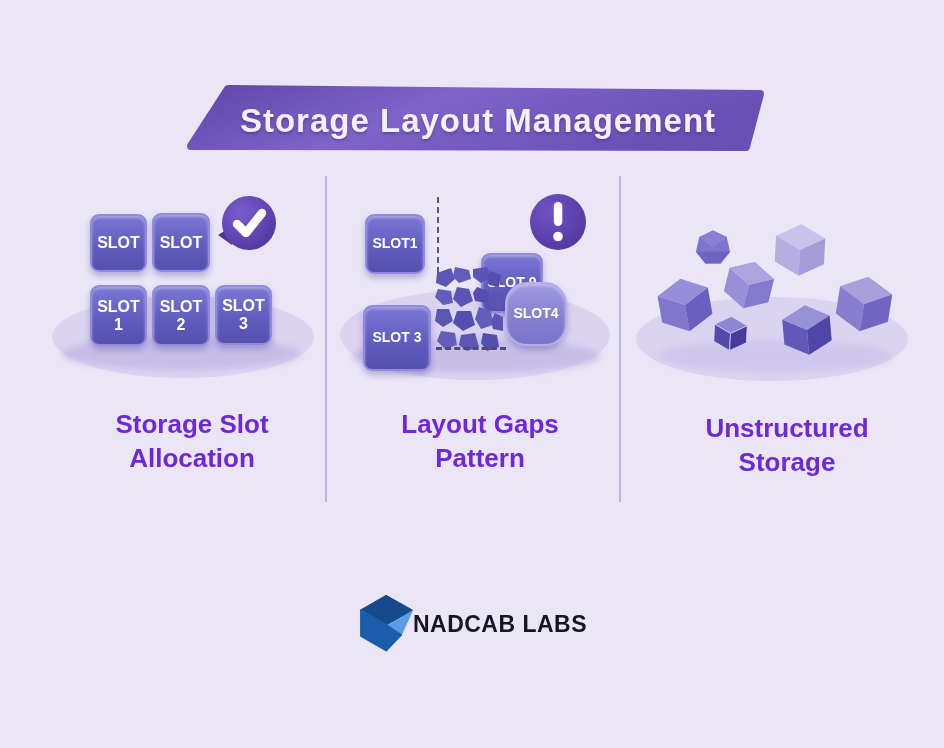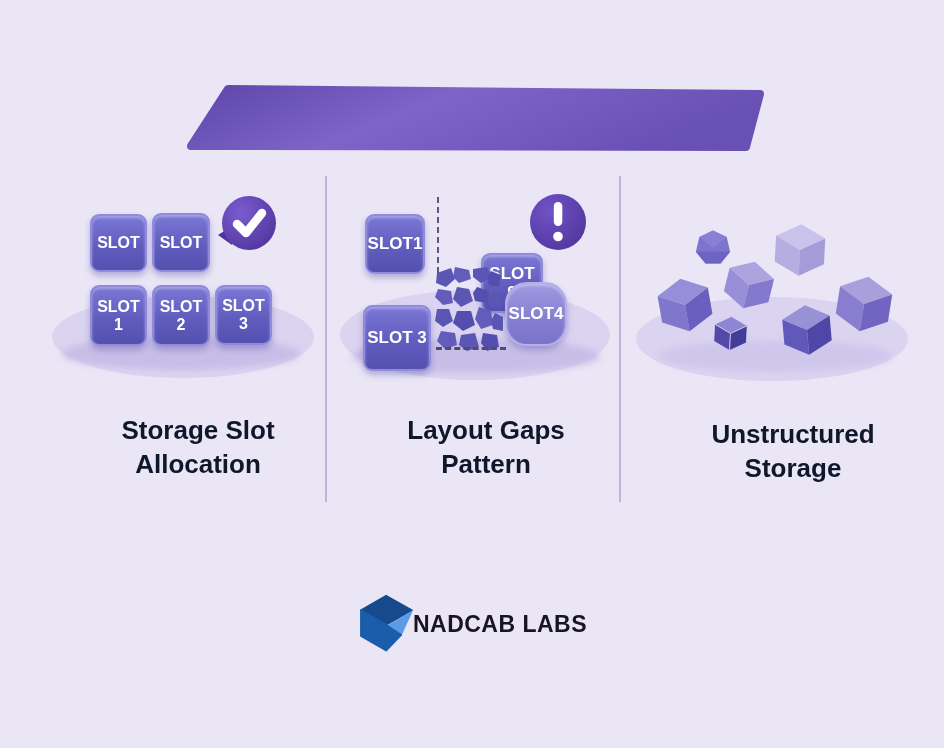--- a/index.html
+++ b/index.html
@@ -20,29 +20,29 @@
   .mound{position:absolute;border-radius:50%;background:#dbd4f0;}
   .mound-shadow{position:absolute;border-radius:50%;background:#c7bee8;filter:blur(3px);}
 
   
   .slot-box{position:absolute;display:flex;flex-direction:column;align-items:center;justify-content:center;
     border-radius:9px;color:#fff;font-weight:bold;text-align:center;line-height:1.12;
     background:linear-gradient(180deg,#7b77d5 0%,#615dbf 55%,#5450af 100%);
     border:2px solid #908bde;box-sizing:border-box;
     box-shadow:0 4px 6px rgba(80,70,160,.35), inset 0 2px 3px rgba(255,255,255,.35);}
   .slot-box.light{background:linear-gradient(180deg,#a09ae2 0%,#8680d2 55%,#7a73ca 100%);border-color:#b5afe9;}
-  .s1{font-size:16px;align-items:center;} .s2{font-size:17px;}
+  .s1{font-size:16px;align-items:center;} .s2{font-size:14px;}
 
   
   .vdash{position:absolute;left:437px;top:197px;height:76px;width:0;border-left:2px dashed #5c5680;}
   .hdash{position:absolute;left:436px;top:347px;width:70px;height:0;border-top:3px dashed #514c6a;}
 
   
-  .section-label{position:absolute;margin:18px;text-align:center;font-size:26px;font-weight:bold;
-    color:#0f172a;line-height:1.32;}
+  .section-label{position:absolute;margin:12px;text-align:center;font-size:26px;font-weight:bold;
+    color:#6d28d9;line-height:1.32;}
   .lbl1{left:58px;top:395px;width:244px;}
   .lbl2{left:344px;top:395px;width:248px;}
   .lbl3{left:652px;top:399px;width:246px;}
 
   
   .abs{position:absolute;}
 
   
   .brand{position:absolute;left:0;top:594px;width:100%;display:flex;align-items:center;justify-content:center;}
   .brand-name{font-size:23px;font-weight:bold;color:#17151f;letter-spacing:.5px;}
@@ -55,20 +55,21 @@
   <svg class="banner-svg" viewBox="0 0 600 72">
     <defs>
       <linearGradient id="bannerGrad" x1="0" y1="0" x2="1" y2="0.25">
         <stop offset="0" stop-color="#5e46ab"></stop>
         <stop offset="0.45" stop-color="#7e64c8"></stop>
         <stop offset="1" stop-color="#6950b5"></stop>
       </linearGradient>
     </defs>
     <polygon points="50,5 582,10 568,63 13,62" fill="url(#bannerGrad)" stroke="url(#bannerGrad)" stroke-width="8" stroke-linejoin="round"></polygon>
   </svg>
+  <div class="banner-title">Storage Layout Management</div>
 
   <div class="divider d1"></div>
   <div class="divider d2"></div>
 
   <div>
     <div class="mound" style="left:52px;top:296px;width:262px;height:82px;"></div>
     <div class="mound-shadow" style="left:62px;top:337px;width:238px;height:33px;"></div>
 
     <div class="slot-box s1" style="left:90px;top:214px;width:57px;height:58px;">
       <span>SLOT</span>

